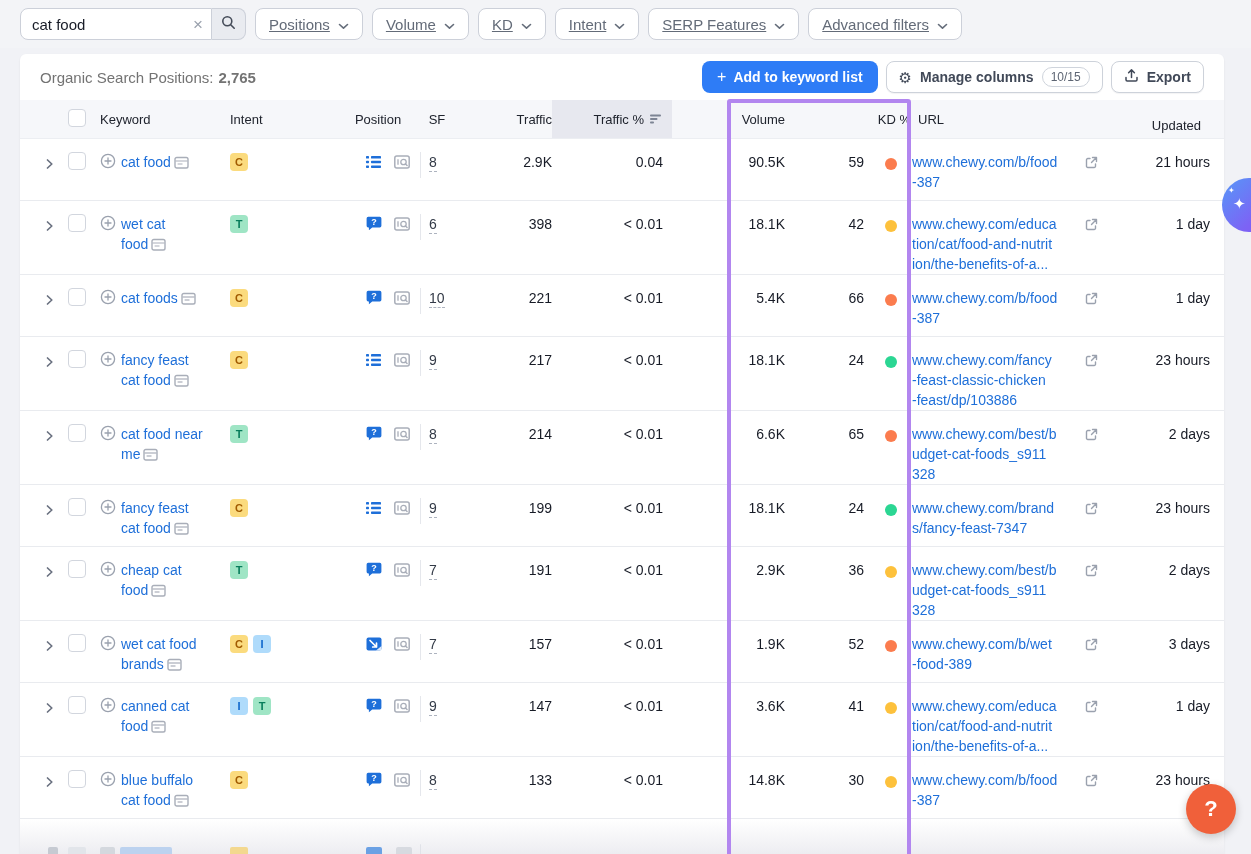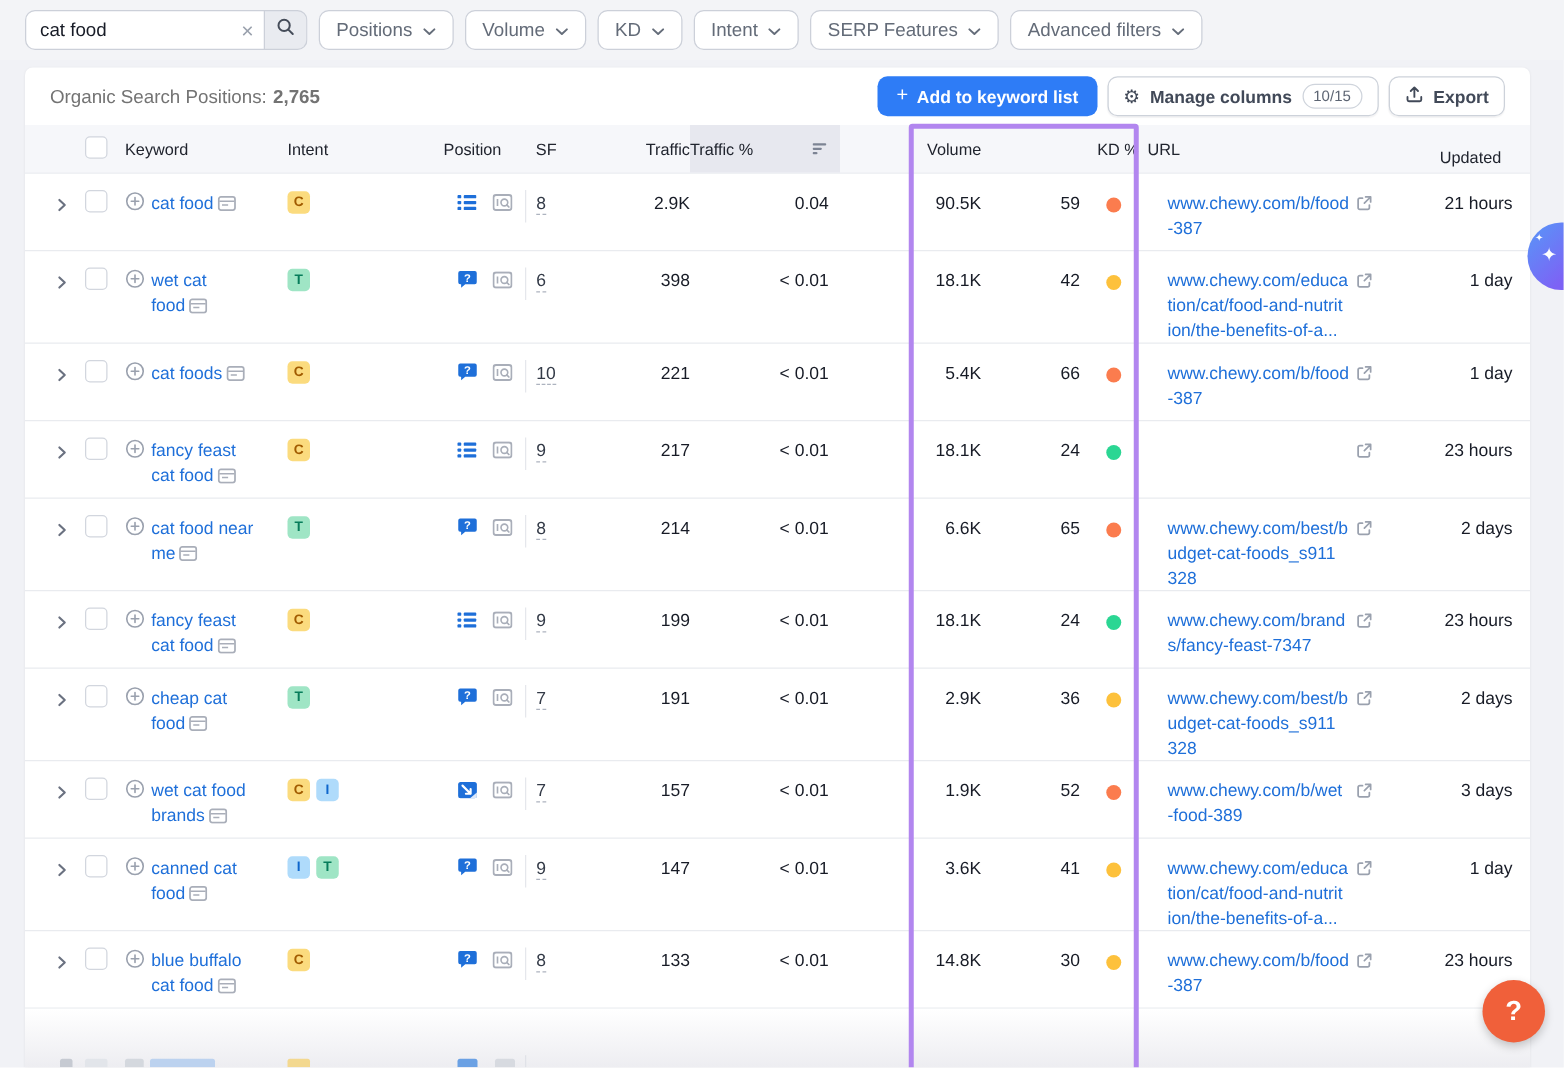--- a/index.html
+++ b/index.html
@@ -16,21 +16,21 @@
   .search-group { display:flex; align-items:stretch; height:32px; }
   .search-box { display:flex; align-items:center; width:192px; background:#fff;
     border:1px solid #ccd0d9; border-radius:8px 0 0 8px; padding:0 8px 0 11px; }
   .search-box input { border:none; outline:none; width:130px; font-size:15px;
     color:#171b26; font-family:inherit; background:transparent; }
   .clear { margin-left:auto; color:#9aa1ad; font-size:17px; line-height:1; cursor:pointer; }
   .search-btn { width:34px; display:flex; align-items:center; justify-content:center;
     background:#e9ebf0; border:1px solid #ccd0d9; border-left:none; border-radius:0 8px 8px 0; cursor:pointer; }
   .chip { display:inline-flex; align-items:center; gap:8px; height:32px; padding:0 13px;
     background:#fff; border:1px solid #ccd0d9; border-radius:8px; font-size:15px;
-    color:#636b78; cursor:pointer; font-family:inherit; }
+    color:#636b78; cursor:pointer; font-family:inherit;text-decoration:underline; }
   
   .card { position:absolute; top:54px; left:20px; width:1204px; height:800px;
     background:#fff; border-radius:6px 6px 0 0; box-shadow:0 1px 2px rgba(16,24,40,.08);
     overflow:hidden; display:flex; flex-direction:column; }
   .toolbar { height:46px; flex:0 0 46px; display:flex; align-items:center; padding:0 20px; }
   .title { font-size:15px; color:#737373; display:flex; gap:5px; align-items:baseline; }
   .title b { font-weight:700; }
   .tb-right { margin-left:auto; display:flex; gap:8px; align-items:center; }
   .btn-blue { display:inline-flex; align-items:center; gap:7px; height:32px; padding:0 15px;
     border:none; border-radius:8px; background:#2e7cf6; color:#fff; font-size:14px;
@@ -45,21 +45,21 @@
     font-weight:400; color:#5d6573; }
   
   .thead { flex:0 0 39px; display:grid; align-items:center; background:#f6f7fa;
     grid-template-columns:40px 40px 130px 106px 84px 34px 98px 120px 55px 68px 116px 199px 114px;
     font-size:13px; color:#20242e; border-bottom:1px solid #eceef2; }
   .th { cursor:pointer; }
   .th.center { justify-self:center; }
   .th.right { justify-self:end; }
   .th.pad7 { padding-left:7px; }
   .th.pr10 { padding-right:10px; } .th.pr14 { } .th.pr23 { padding-right:23px;margin-top:12px; }
-  .th-pct { height:100%; display:flex; align-items:center; justify-content:space-between;
+  .th-pct { height:100%; display:flex; align-items:center; justify-content:flex-end;
     gap:6px; padding-right:9px; background:#e7e8ef; cursor:pointer; }
   .tbody { flex:1 1 auto; overflow:hidden; display:flex; flex-direction:column; }
   .row { display:grid; align-items:start; padding-top:13px; min-height:62px;
     grid-template-columns:40px 40px 130px 106px 48px 36px 34px 98px 120px 55px 68px 116px 199px 114px;
     border-bottom:1px solid #e9ebef; font-size:14px; }
   .cell { line-height:20px; }
   .c-expand { justify-self:end; padding-right:6px; margin-top:3px; cursor:pointer; }
   .c-check { padding-left:8px; }
   .checkbox { display:inline-block; width:18px; height:18px; border:1.4px solid #d2d6de;
     border-radius:4px; background:#fff; cursor:pointer; }
@@ -75,21 +75,21 @@
   .b-i { background:#afdbfb; color:#0e66cc; }
   .c-posicon { justify-self:end; padding-right:2px; margin-top:2px; cursor:pointer; }
   .c-sficon { justify-self:center; margin-top:2px; cursor:pointer; }
   .c-posnum { border-left:1px solid #e5e7ec; padding-left:8px; height:26px; }
   .posnum { color:#333a47; border-bottom:1px dashed #adb3bf; padding-bottom:1px; cursor:pointer; }
   .c-traffic { justify-self:end; }
   .c-pct { justify-self:end; padding-right:9px; }
   .c-volume { justify-self:end; padding-right:10px; }
   .c-kd { justify-self:end; padding-right:14px; display:flex; align-items:center; gap:21px; }
   .kddot { width:12px; height:12px; border-radius:50%; margin-top:4px; }
-  .c-url { padding-left:23px; position:relative; }
+  .c-url { padding-left:1px; position:relative; }
   .url { display:block; width:168px; color:#1e6fd9; text-decoration:none; cursor:pointer; }
   .extic { position:absolute; left:174px; top:2px; cursor:pointer; }
   .c-updated { justify-self:end; padding-right:14px; }
   
   .vol-kd-box { position:absolute; left:707px; top:45px; width:184px; height:900px;
     border:4px solid #b286ef; border-radius:3px; pointer-events:none; z-index:6; }
   
   .partial { flex:1 1 auto; position:relative; background:linear-gradient(#ffffff,#ededf1); }
   .nub { position:absolute; bottom:0; height:7px; border-radius:2px 2px 0 0; }
   
@@ -402,20 +402,21 @@
     <div class="cell c-posnum"><span class="posnum">9</span></div>
     <div class="cell c-traffic">217</div>
     <div class="cell c-pct">&lt; 0.01</div>
     <div class="cell"></div>
     <div class="cell c-volume">18.1K</div>
     <div class="cell c-kd">
           <span>24</span>
           <span class="kddot" style="background:#2bd693"></span>
         </div>
     <div class="cell c-url">
+          <a class="url">www.chewy.com/fancy<br>-feast-classic-chicken<br>-feast/dp/103886</a>
           <span class="extic"><svg width="13" height="13" viewBox="0 0 13 13">
               <path d="M5 2.5 H2.8 A1.3 1.3 0 0 0 1.5 3.8 V10.2 A1.3 1.3 0 0 0 2.8 11.5 H9.2 A1.3 1.3 0 0 0 10.5 10.2 V8" fill="none" stroke="#9aa1ae" stroke-width="1.4" stroke-linecap="round"></path>
               <path d="M7.5 1.5 H11.5 V5.5 M11.2 1.8 L6.5 6.5" fill="none" stroke="#9aa1ae" stroke-width="1.4" stroke-linecap="round" stroke-linejoin="round"></path>
             </svg></span>
         </div>
     <div class="cell c-updated">23 hours</div>
   </div>
       <div class="row">
     <div class="cell c-expand"><svg width="9" height="12" viewBox="0 0 9 12">
             <path d="M2.5 2 L6.8 6 L2.5 10" fill="none" stroke="#6a7180" stroke-width="1.7" stroke-linecap="round" stroke-linejoin="round"></path>

